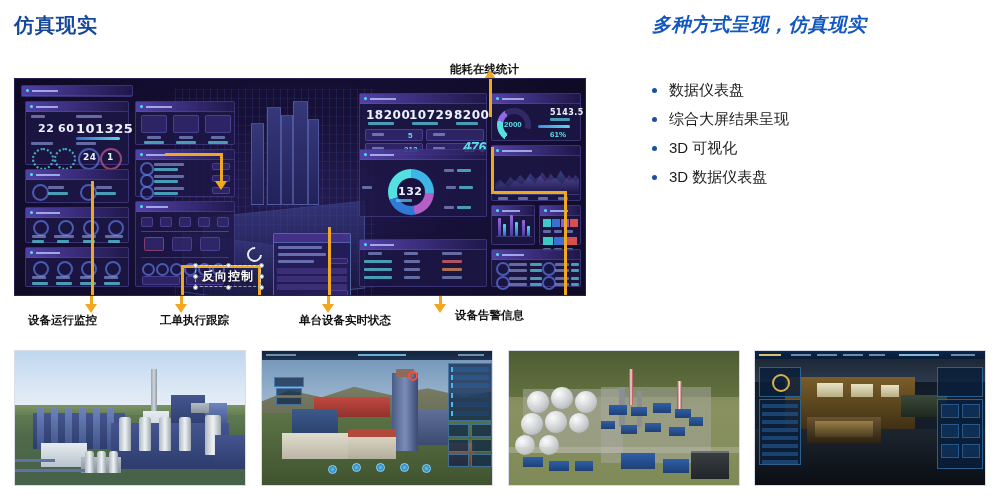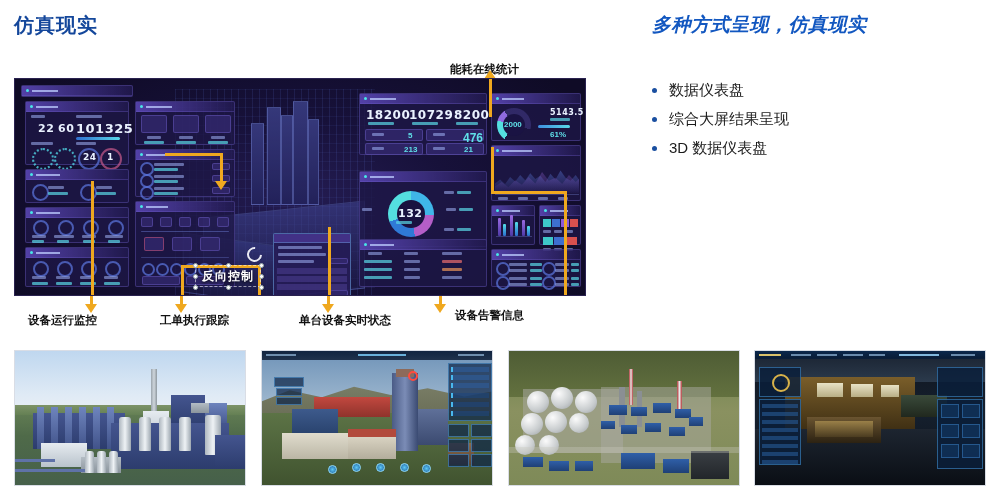--- a/index.html
+++ b/index.html
@@ -268,20 +268,24 @@
     <div class="bullet">
       <span class="dot"></span>
       <span>数据仪表盘</span>
     </div>
     <div class="bullet">
       <span class="dot"></span>
       <span>综合大屏结果呈现</span>
     </div>
     <div class="bullet">
       <span class="dot"></span>
+      <span>3D 可视化</span>
+    </div>
+    <div class="bullet">
+      <span class="dot"></span>
       <span>3D 数据仪表盘</span>
     </div>
   </div>
 
   <div class="callout-label" style="left:450px;top:62px;">能耗在线统计</div>
   <div class="ar" style="left:489px;top:78px;width:3px;height:40px;"></div>
   <div class="arrowhead up" style="left:484px;top:70px;"></div>
 
   <div class="dash">
     <div class="dash-bg"></div>
@@ -472,31 +476,31 @@
         <div class="num" style="left:49px;top:5px;font-size:12px;">10729</div>
         <div class="num" style="left:94px;top:5px;font-size:12px;">8200</div>
         <div class="lblc" style="left:8px;top:19px;width:26px;"></div>
         <div class="lblc" style="left:52px;top:19px;width:26px;"></div>
         <div class="lblc" style="left:96px;top:19px;width:22px;"></div>
         <div class="chip" style="left:5px;top:26px;width:58px;height:12px;"></div>
         <div class="chip" style="left:66px;top:26px;width:58px;height:12px;"></div>
         <div class="chip" style="left:5px;top:40px;width:58px;height:12px;"></div>
         <div class="chip" style="left:66px;top:40px;width:58px;height:12px;"></div>
         <div class="numc" style="left:48px;top:28px;font-size:8px;">5</div>
-        <div class="numc" style="left:103px;top:28px;font-size:12px;">476</div>
+        <div class="numc" style="left:103px;top:36px;font-size:14px;font-style:italic;">476</div>
         <div class="numc" style="left:44px;top:42px;font-size:8px;">213</div>
         <div class="numc" style="left:104px;top:42px;font-size:8px;">21</div>
         <div class="lbl" style="left:12px;top:30px;width:12px;"></div>
         <div class="lbl" style="left:73px;top:30px;width:12px;"></div>
         <div class="lbl" style="left:12px;top:44px;width:12px;"></div>
         <div class="lbl" style="left:73px;top:44px;width:12px;"></div>
       </div>
     </div>
 
-    <div class="panel" style="left:344px;top:92px;width:128px;height:76px;">
+    <div class="panel" style="left:344px;top:70px;width:128px;height:68px;">
       <div class="ptitle">
           <span class="tdot"></span>
           <span class="tbar" style="width:24px;"></span>
         </div>
       <div class="pbody">
         <div class="donut" style="left:28px;top:10px;width:46px;height:46px;"></div>
         <div class="num" style="left:38px;top:26px;font-size:11px;">132</div>
         <div class="lblc" style="left:36px;top:40px;width:16px;"></div>
         <div class="lbl" style="left:84px;top:10px;width:10px;"></div>
         <div class="lblc" style="left:97px;top:10px;width:14px;"></div>

